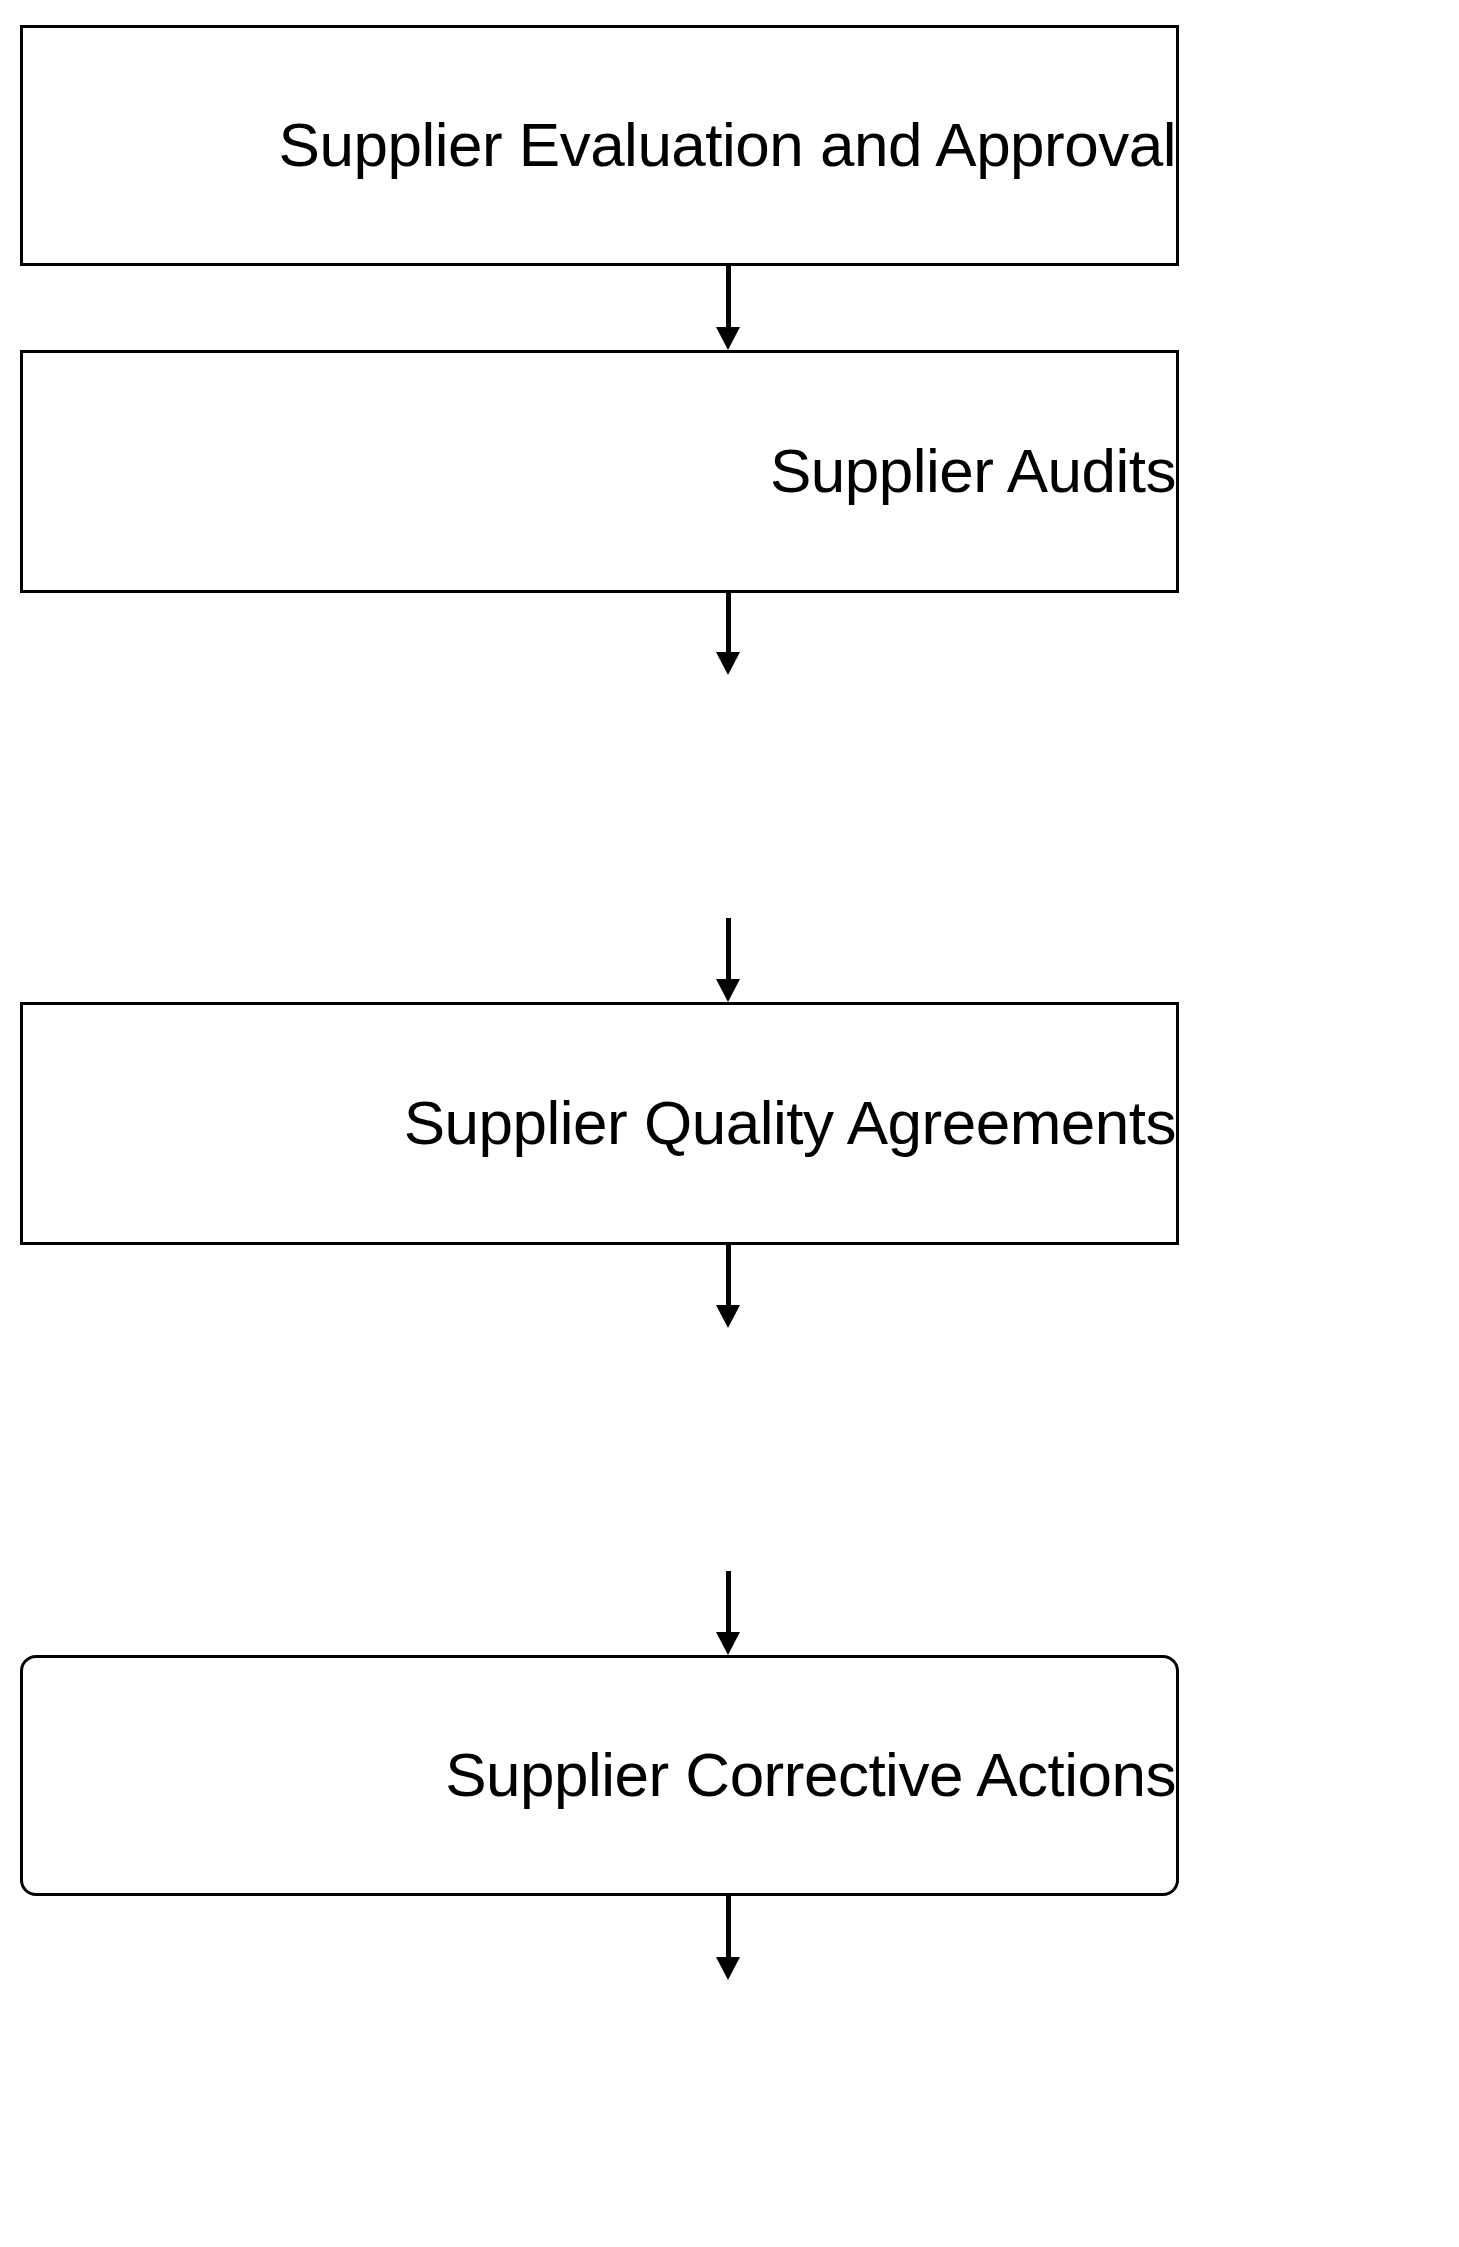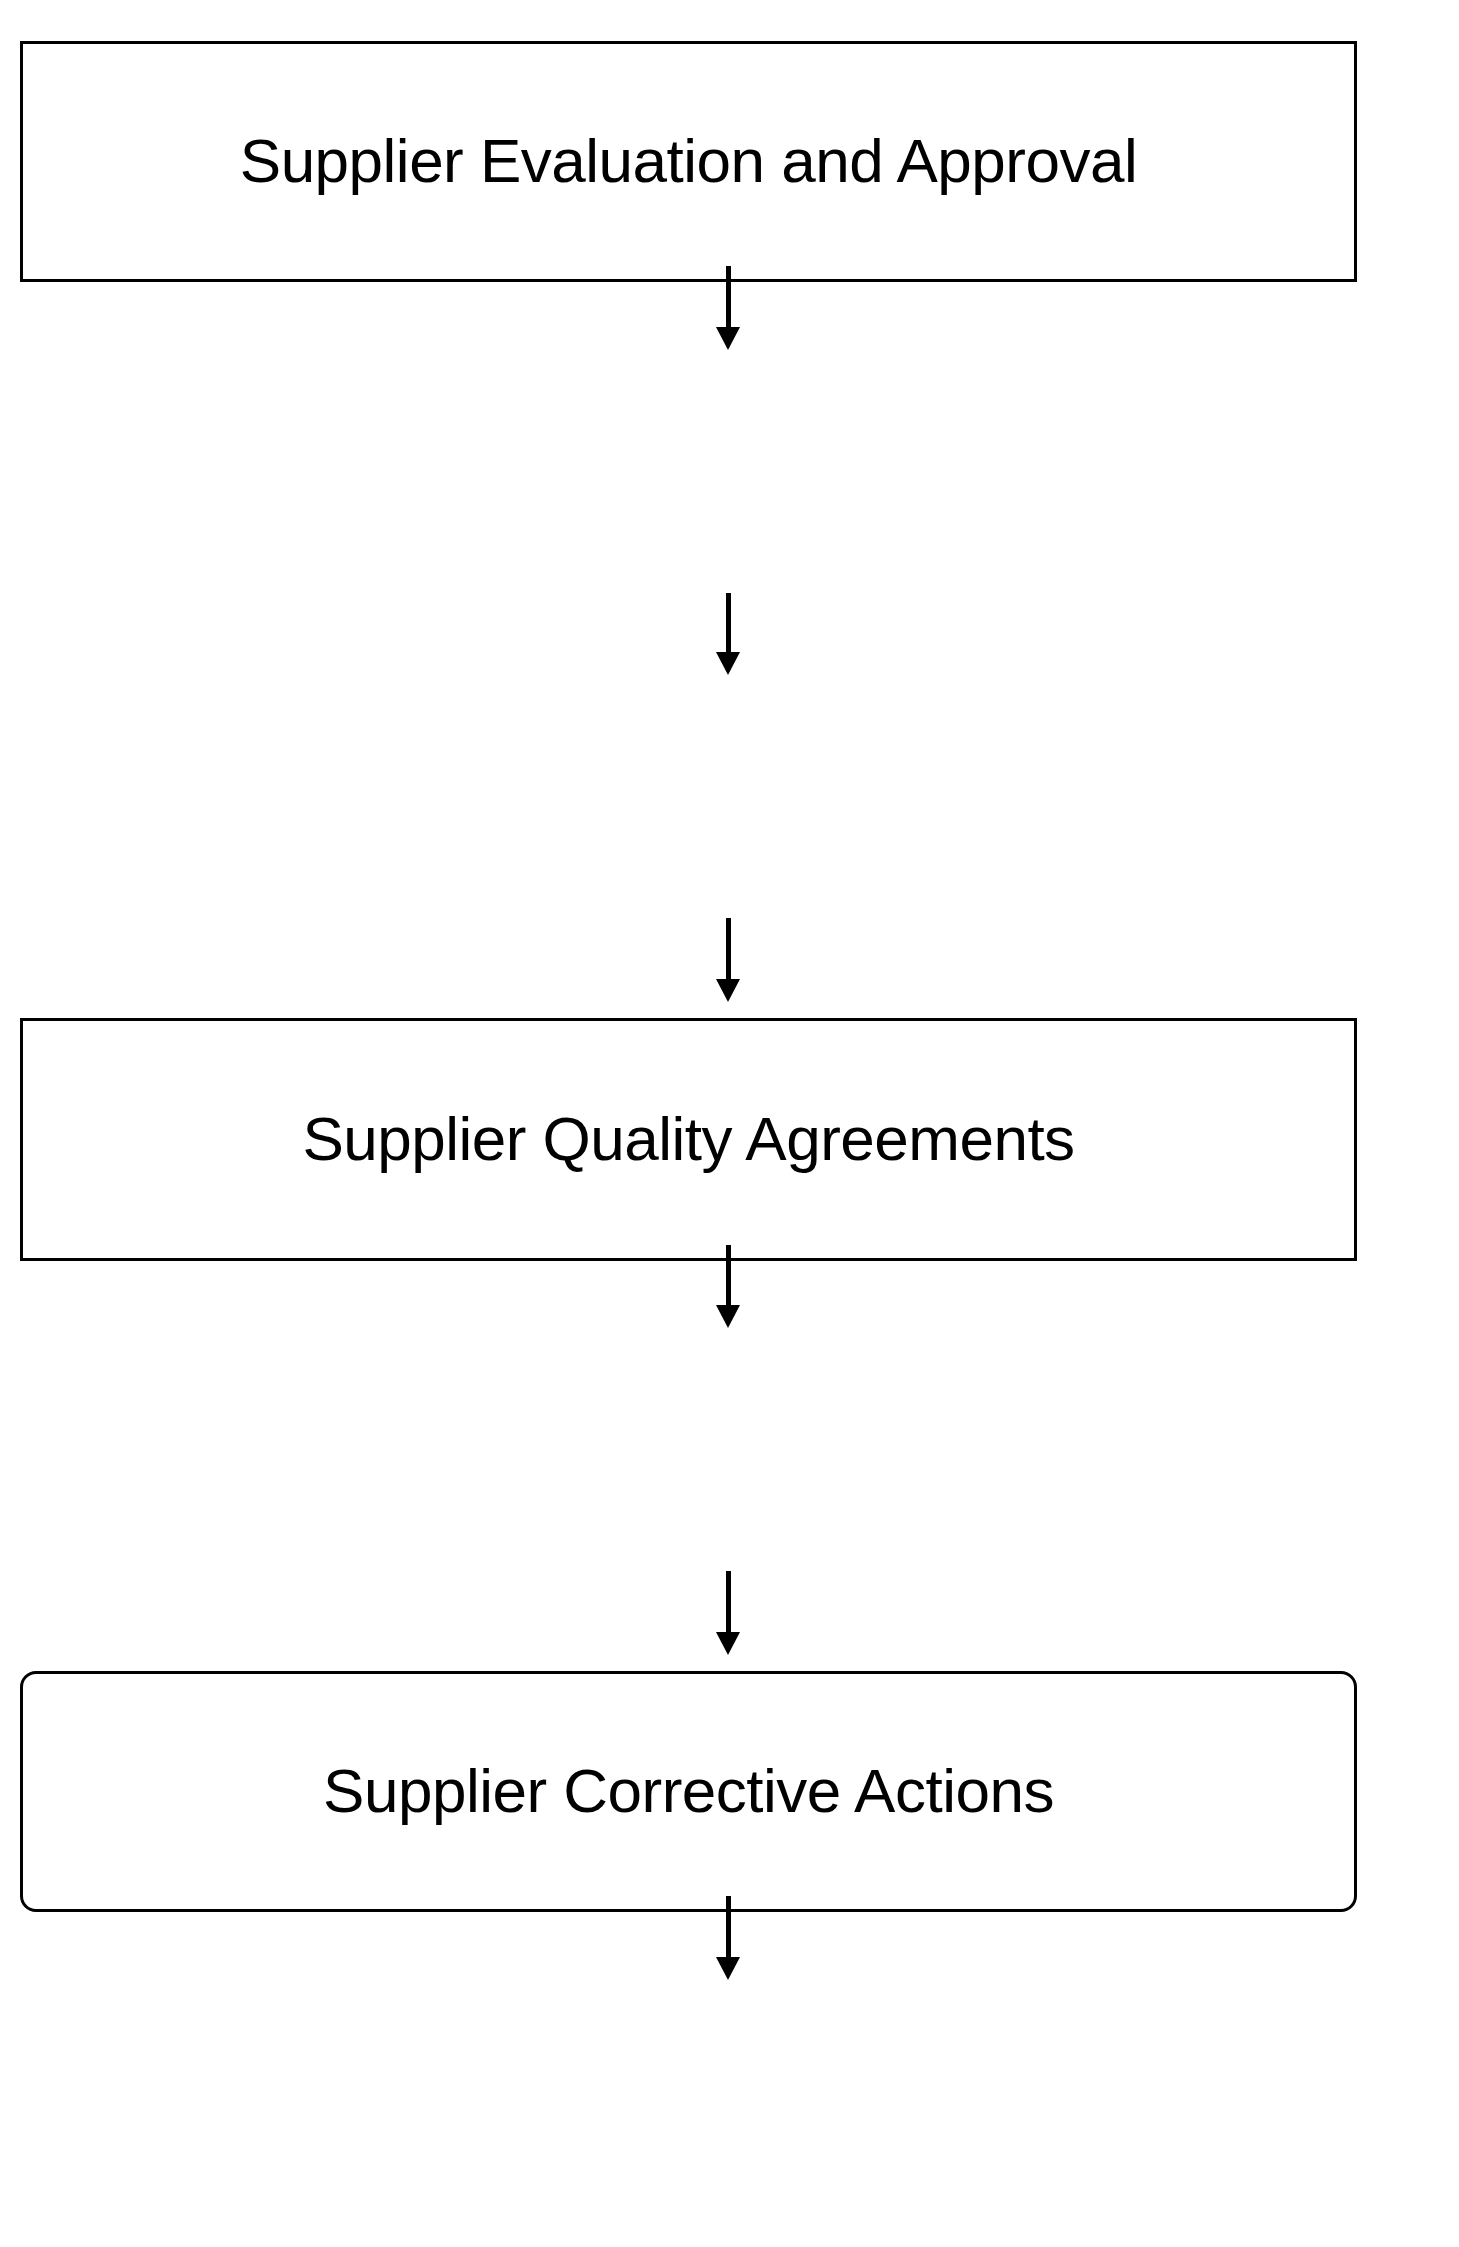--- a/index.html
+++ b/index.html
@@ -18,28 +18,27 @@
     position: relative;
     width: 1459px;
     height: 2247px;
     background: #ffffff;
     overflow: hidden;
   }
 
   .node {
     position: absolute;
     left: 20px;
-    width: 1337px;
+    width: 1159px;
     box-sizing: border-box;
     border: 3px solid #000000;
     background: #ffffff;
     display: flex;
     align-items: center;
-    justify-content: center;
-    margin-top: 16px;
+    justify-content: flex-end;
   }
 
   .node-label {
     font-family: "Liberation Sans", sans-serif;
     font-size: 62px;
     font-weight: 400;
     color: #000000;
     line-height: 1.1;
     text-align: center;
     white-space: nowrap;
@@ -80,20 +79,23 @@
 
   <div class="node" style="top:25px; height:241px;">
     <span class="node-label">Supplier Evaluation and Approval</span>
   </div>
 
   <div class="connector" style="top:266px; height:84px;">
     <div class="shaft" style="height:61px;"></div>
     <div class="head"></div>
   </div>
 
+  <div class="node" style="top:350px; height:243px;">
+    <span class="node-label">Supplier Audits</span>
+  </div>
 
   <div class="connector" style="top:593px; height:82px;">
     <div class="shaft" style="height:59px;"></div>
     <div class="head"></div>
   </div>
 
 
   <div class="connector" style="top:918px; height:84px;">
     <div class="shaft" style="height:61px;"></div>
     <div class="head"></div>

